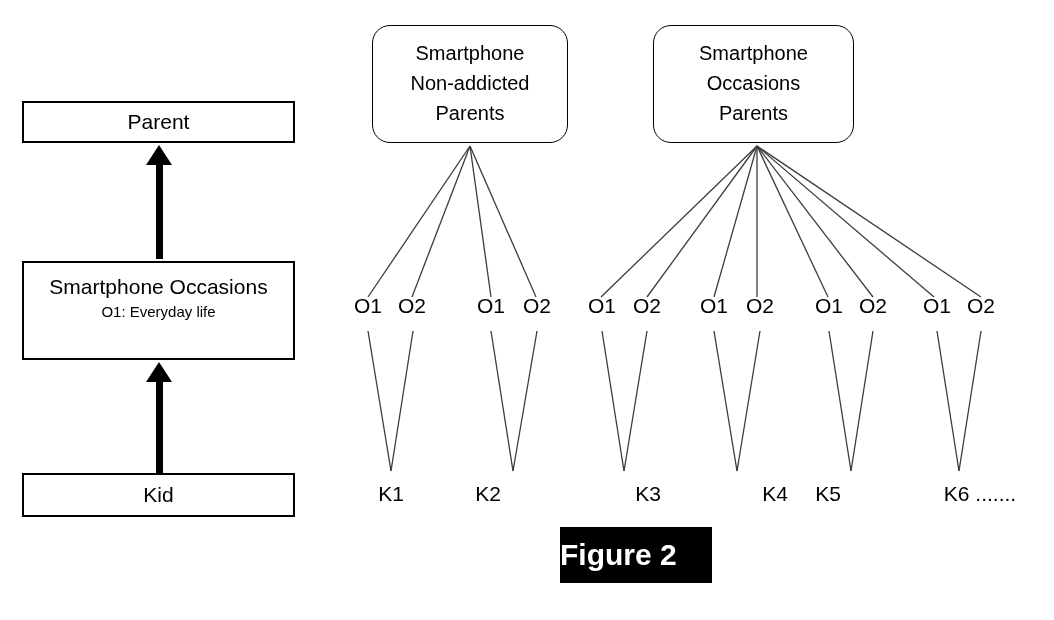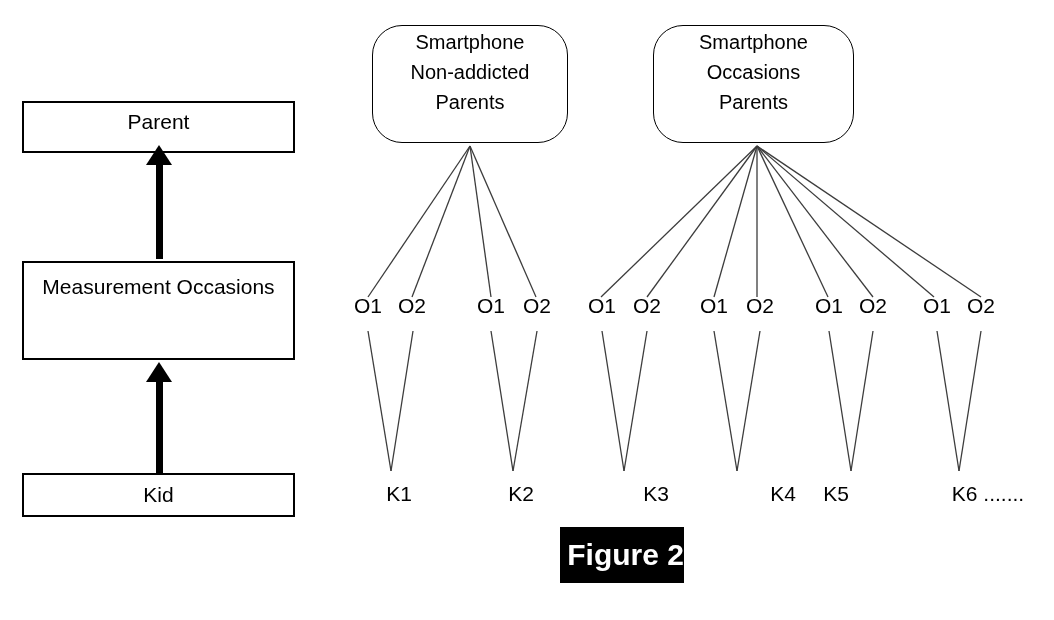--- a/index.html
+++ b/index.html
@@ -21,21 +21,21 @@
   
   .rect-box {
     position: absolute;
     left: 22px;
     width: 273px;
     border: 2px solid #000000;
     background: #ffffff;
     box-sizing: border-box;
     text-align: center;
   }
-  .parent-box { top: 101px; height: 52px; }
+  .parent-box { top: 101px; height: 42px; }
   .kid-box    { top: 473px; height: 44px; }
   .meas-box   { top: 261px; height: 99px; }
   .rect-box .big-label {
     display: block;
     font-size: 21px;
     line-height: 38px;
   }
   .kid-box .big-label { line-height: 40px; }
   .meas-box .meas-title {
     display: block;
@@ -64,25 +64,25 @@
   .arrow1-head  { left: 146px; top: 145px; }
   .arrow1-shaft { left: 156px; top: 162px; height: 97px; }
   .arrow2-head  { left: 146px; top: 362px; }
   .arrow2-shaft { left: 156px; top: 379px; height: 94px; }
   
   .group-box {
     position: absolute;
     top: 25px;
     height: 118px;
     border: 1.5px solid #000000;
-    border-radius: 30px;
+    border-radius: 18px;
     background: #ffffff;
     box-sizing: border-box;
     text-align: center;
-    padding-top: 1px;
+    padding-top: 12px;
   }
   .group-box-1 { left: 372px; width: 196px; }
   .group-box-2 { left: 653px; width: 201px; }
   .group-line {
     display: block;
     font-size: 20px;
     line-height: 30px;
   }
   .group-line.bold { font-weight: normal; }
   
@@ -95,32 +95,31 @@
     white-space: nowrap;
   }
   
   .k-label {
     position: absolute;
     top: 482px;
     transform: translateX(-50%);
     font-size: 21px;
     line-height: 24px;
     white-space: nowrap;
-    margin-left: 8px;
   }
   
   .caption-box {
     position: absolute;
     left: 560px; top: 527px;
-    width: 124px; height: 56px;
+    width: 152px; height: 56px;
     background: #000000;
     color: #ffffff;
     display: flex;
     align-items: center;
-    justify-content: flex-end;
+    justify-content: flex-start;
     font-size: 30px;
     font-weight: bold;
   }
 </style>
 </head>
 <body>
 
 <div class="canvas">
 
   <svg class="connector-layer" viewBox="0 0 1054 620" xmlns="http://www.w3.org/2000/svg" stroke="#3c3c3c" stroke-width="1.3">
@@ -159,21 +158,22 @@
   </svg>
 
   <div class="rect-box parent-box">
     <span class="big-label">Parent</span>
   </div>
 
   <div class="up-arrow-head arrow1-head"></div>
   <div class="up-arrow-shaft arrow1-shaft"></div>
 
   <div class="rect-box meas-box">
-    <span class="meas-title">Measurement Occasions</span>
+    <span class="meas-title">Smartphone Occasions</span>
+    <span class="meas-sub">O1: Everyday life</span>
   </div>
 
   <div class="up-arrow-head arrow2-head"></div>
   <div class="up-arrow-shaft arrow2-shaft"></div>
 
   <div class="rect-box kid-box">
     <span class="big-label">Kid</span>
   </div>
 
   <div class="group-box group-box-1">
@@ -194,21 +194,21 @@
   <span class="o-label" style="left:602px">O1</span>
   <span class="o-label" style="left:647px">O2</span>
   <span class="o-label" style="left:714px">O1</span>
   <span class="o-label" style="left:760px">O2</span>
   <span class="o-label" style="left:829px">O1</span>
   <span class="o-label" style="left:873px">O2</span>
   <span class="o-label" style="left:937px">O1</span>
   <span class="o-label" style="left:981px">O2</span>
 
   <span class="k-label" style="left:391px">K1</span>
-  <span class="k-label" style="left:513px">K2</span>
+  <span class="k-label" style="left:488px">K2</span>
   <span class="k-label" style="left:648px">K3</span>
   <span class="k-label" style="left:775px">K4</span>
   <span class="k-label" style="left:828px">K5</span>
   <span class="k-label" style="left:980px">K6 .......</span>
 
   <div class="caption-box">
     <span>Figure 2</span>
   </div>
 
 </div>

